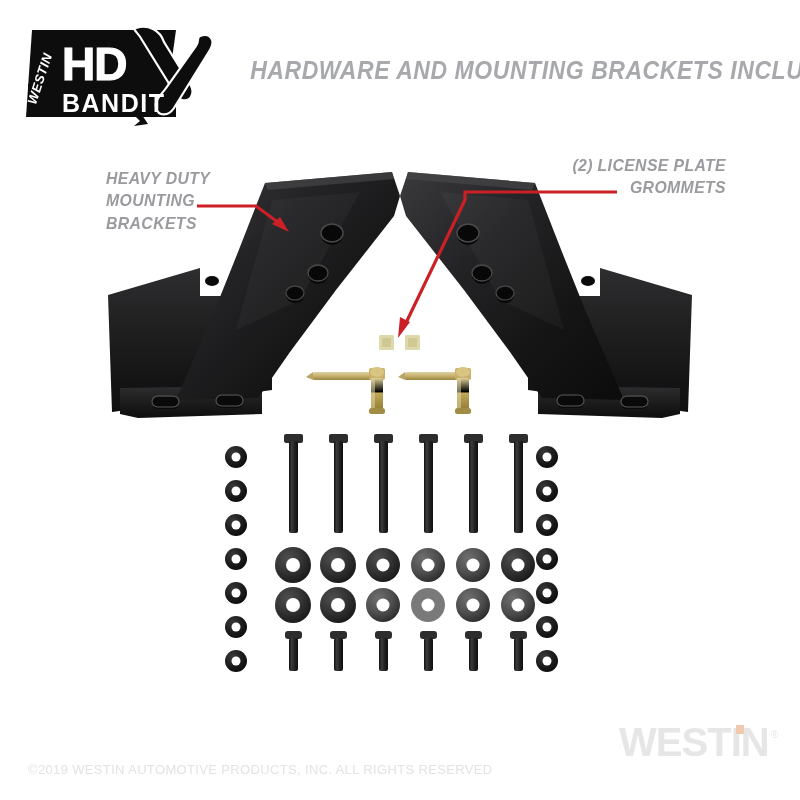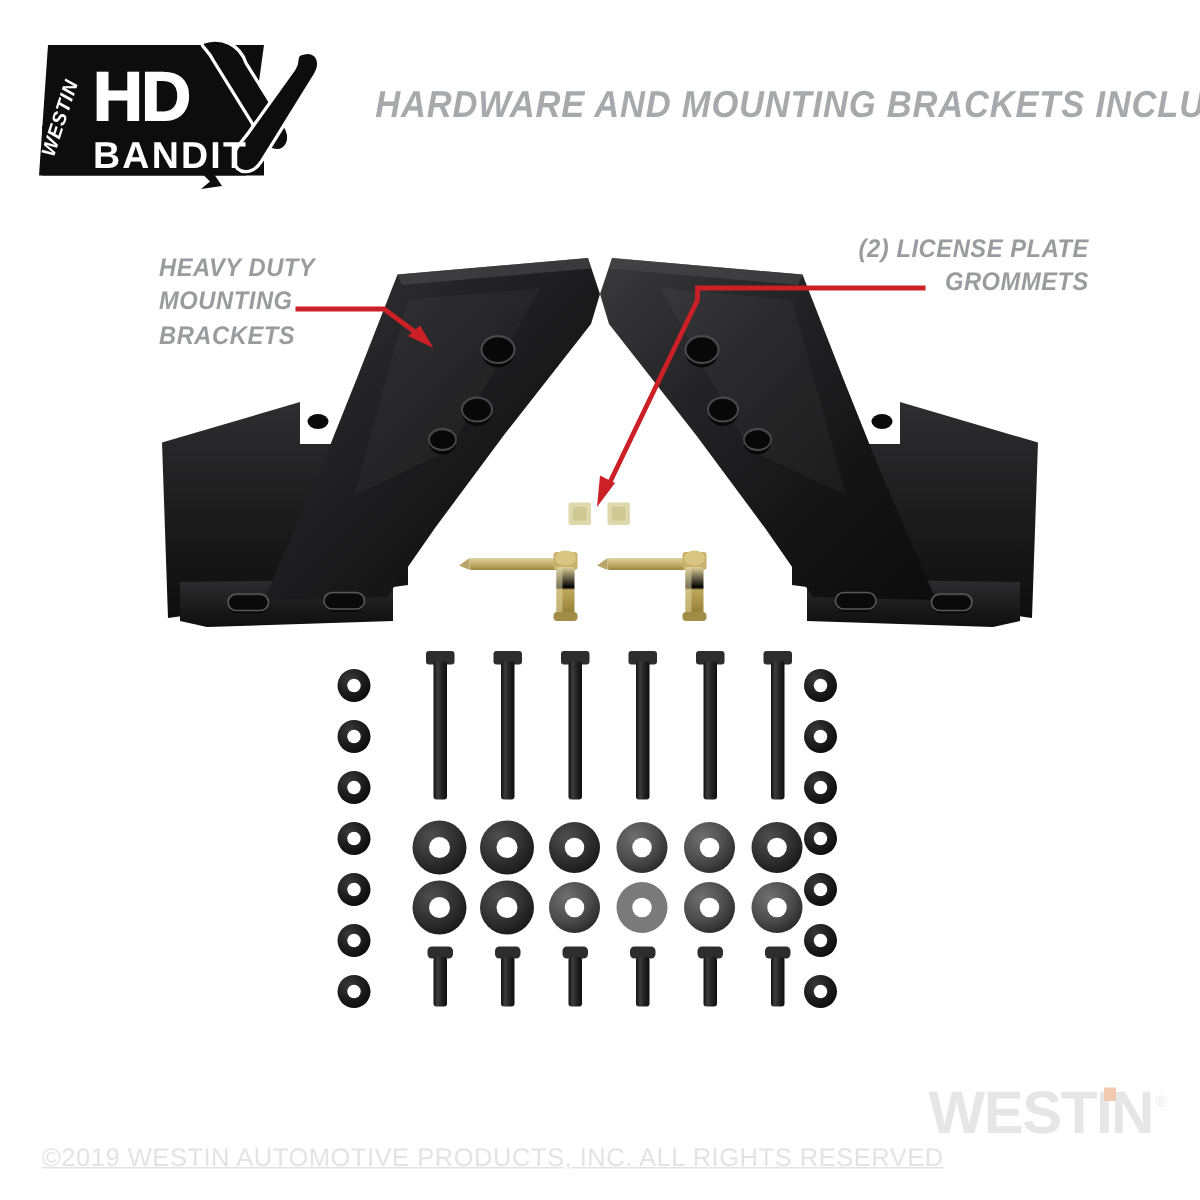--- a/index.html
+++ b/index.html
@@ -48,26 +48,25 @@
   }
   #callout-left{left:106px;top:168px;text-align:left;transform-origin:left top;}
   #callout-right{right:74px;top:155px;text-align:right;transform-origin:right top;width:230px;}
 
   
   #artwork{position:absolute;left:0;top:0;width:800px;height:800px;}
 
   
   #copyright{
     position:absolute;left:28px;top:762px;
-    font-size:17px;
+    font-size:13px;
     color:#e3e3e3;
     letter-spacing:0.35px;
     white-space:nowrap;
     font-family:"Liberation Sans",sans-serif;
-    text-decoration:underline;
   }
   #westin-watermark{
     position:absolute;right:22px;top:722px;
     height:40px;
     display:flex;align-items:flex-end;
   }
   #westin-watermark .wm-text{
     font-size:40px;font-weight:bold;color:#e6e6e6;
     letter-spacing:-1px;line-height:1;
     font-family:"Liberation Sans",sans-serif;

